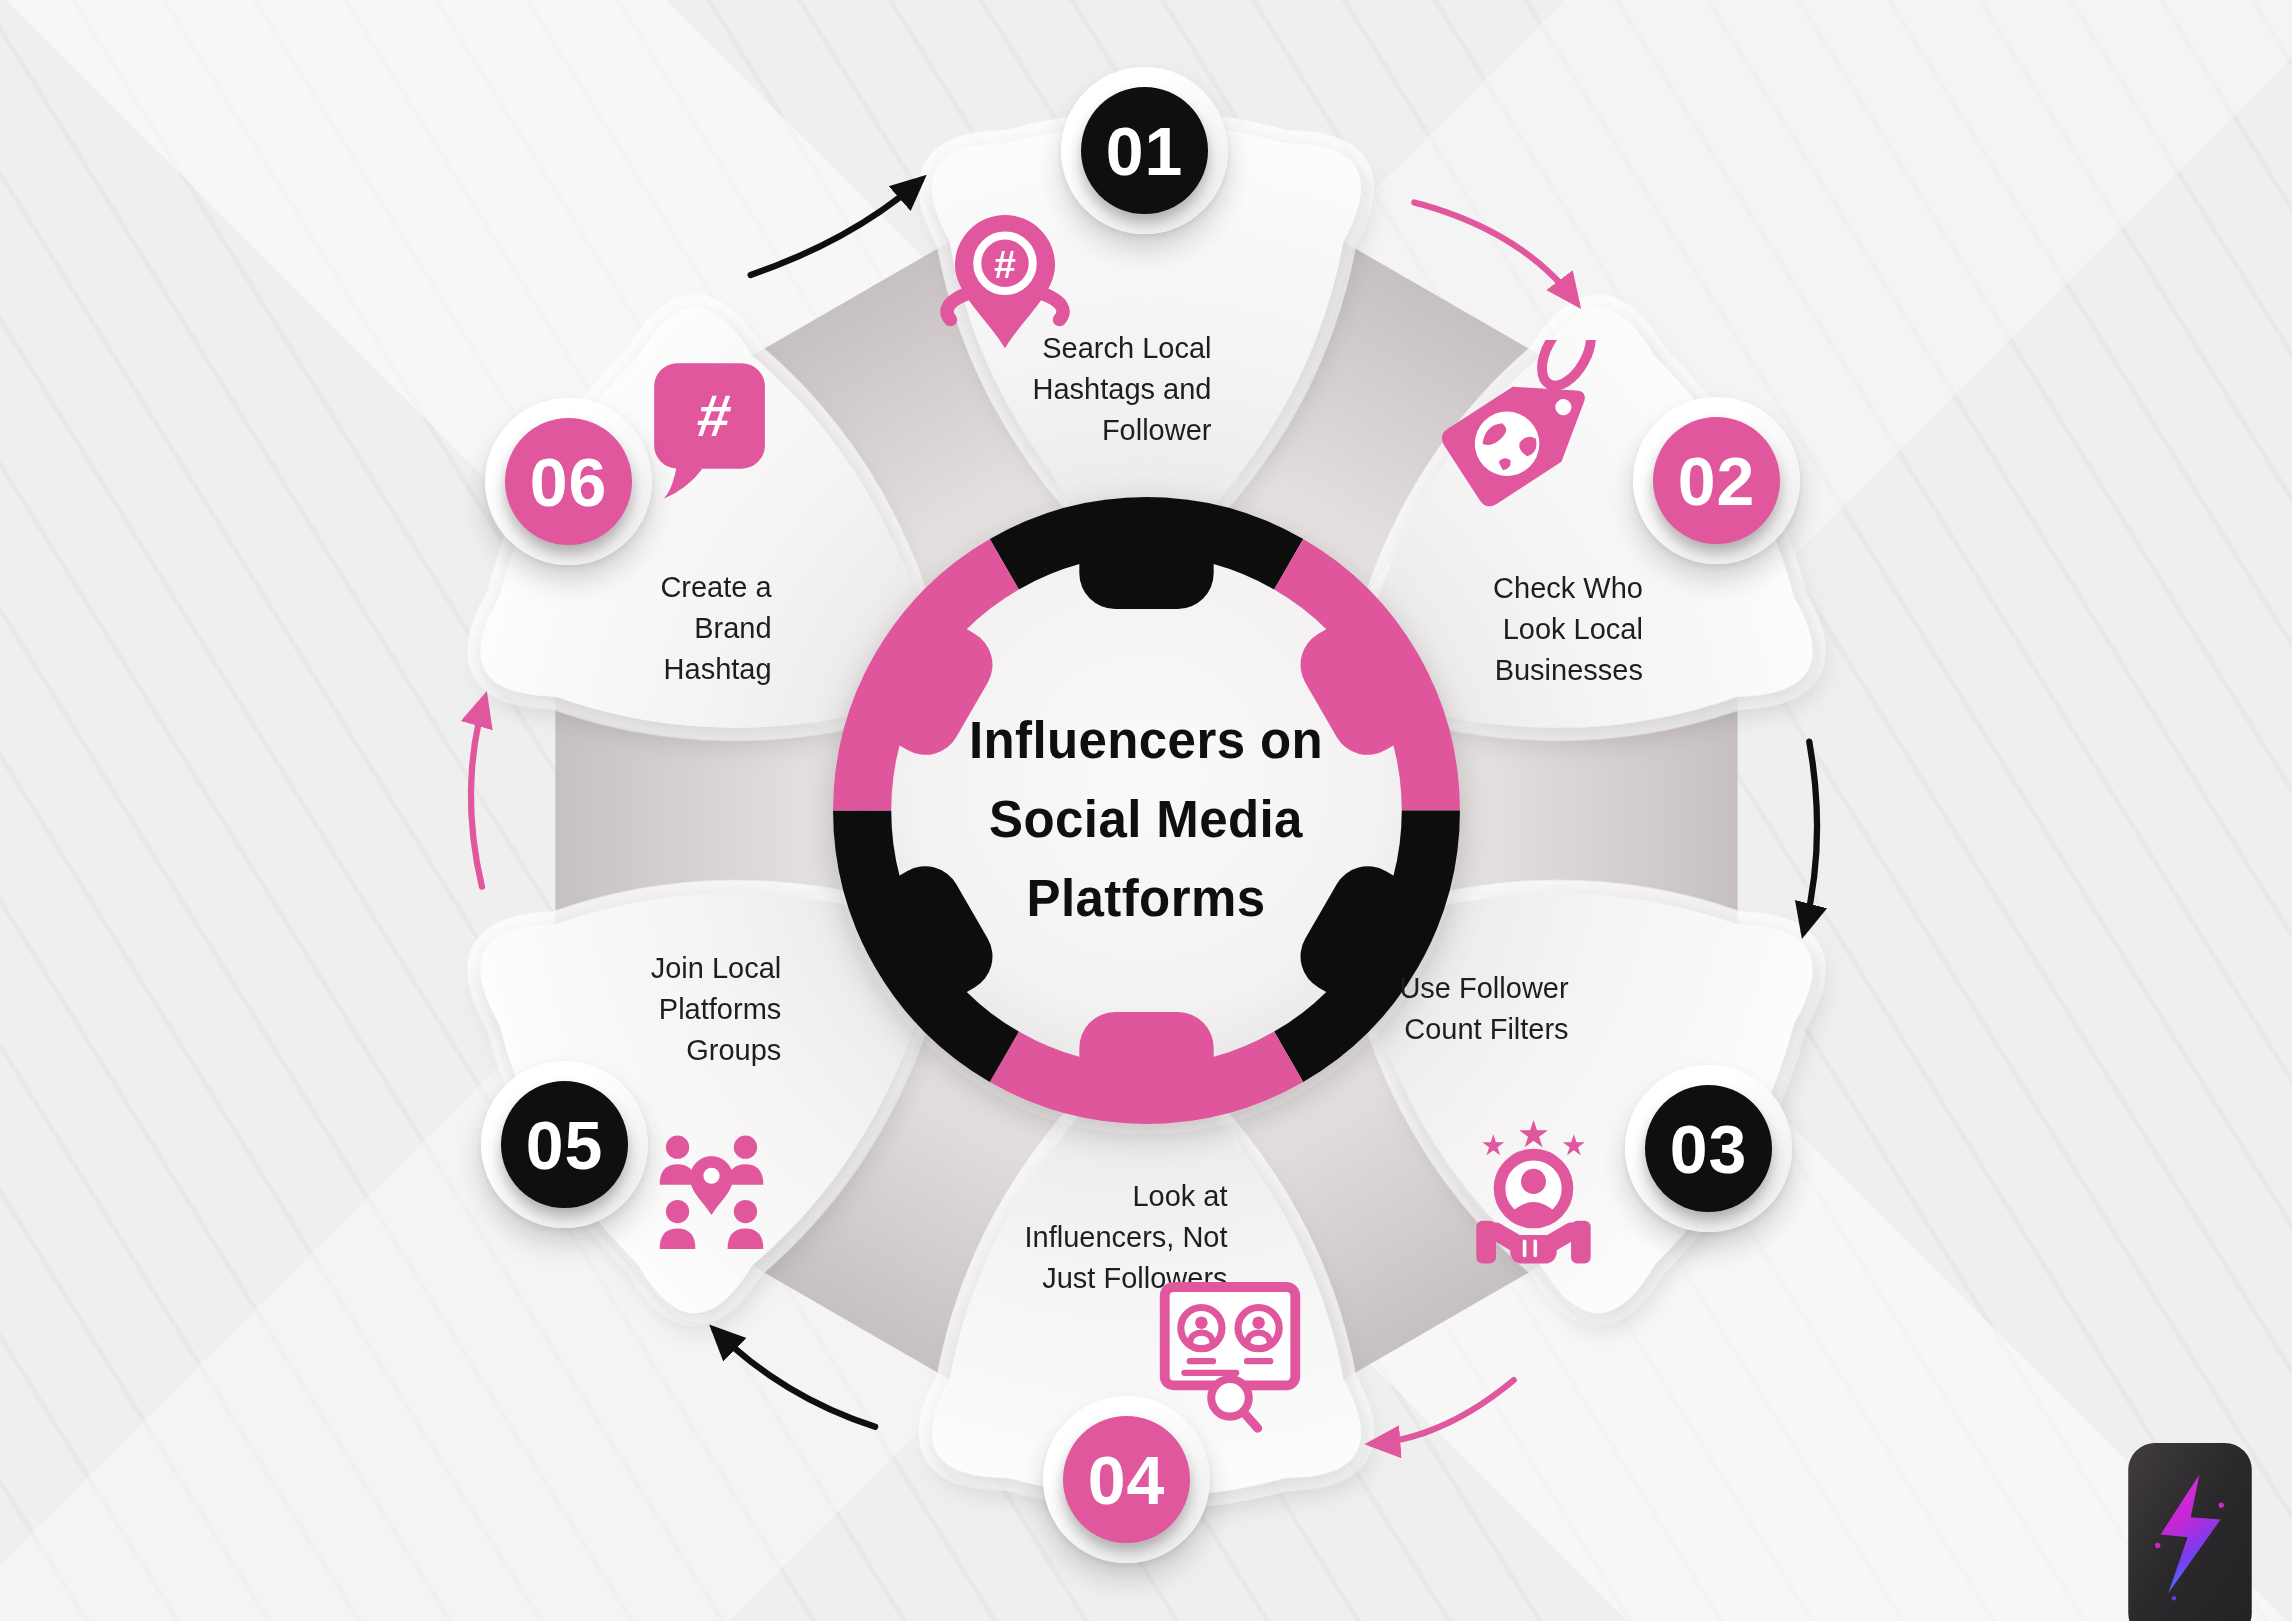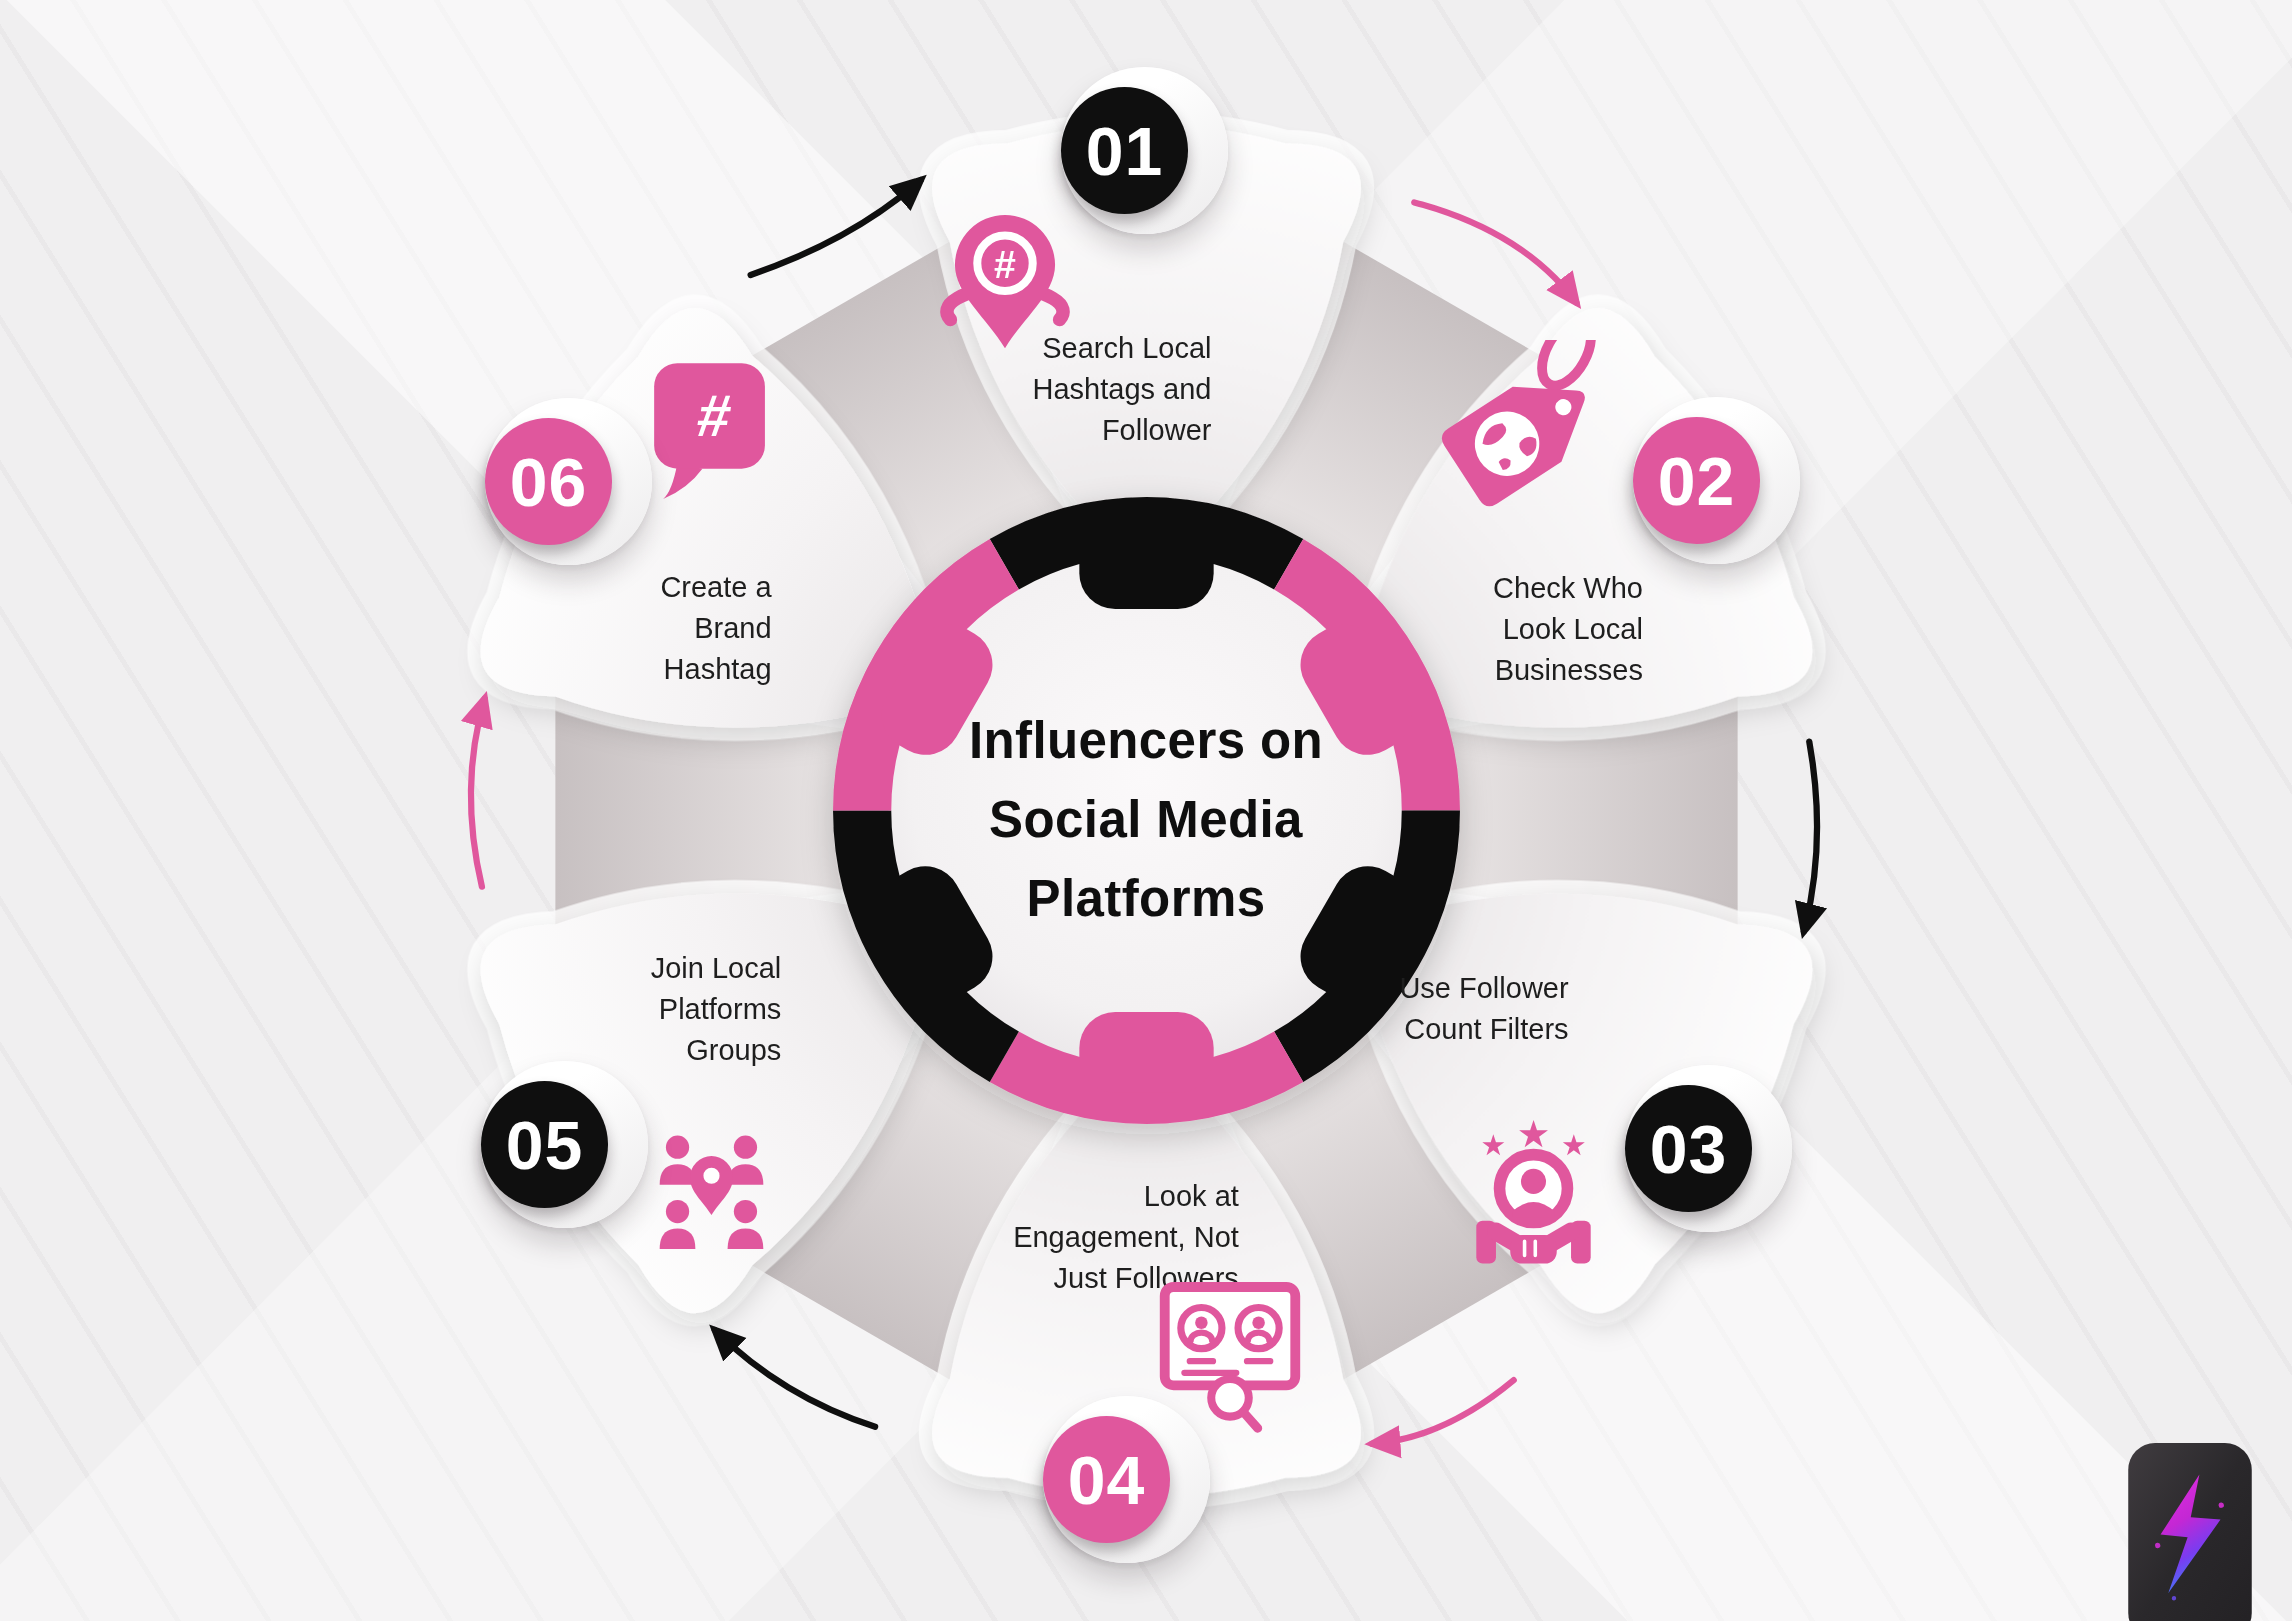--- a/index.html
+++ b/index.html
@@ -29,21 +29,21 @@
   }
   .step-text{
     position:absolute;z-index:2;transform:translate(-50%,-50%);
     text-align:right;color:var(--text);
     font-size:29px;line-height:41px;font-weight:500;white-space:nowrap;
   }
   .badge{
     position:absolute;z-index:3;width:167px;height:167px;border-radius:50%;
     background:linear-gradient(145deg,#ffffff 30%,#ecebec 100%);
     box-shadow:0 16px 27px rgba(40,30,36,0.18), 0 3.6px 7.2px rgba(40,30,36,0.08);
-    display:flex;align-items:center;
+    display:flex;align-items:center;justify-content:center;
   }
   .badge-inner{
     width:127px;height:127px;border-radius:50%;
     display:flex;align-items:center;justify-content:center;
     color:#fff;font-size:68px;font-weight:700;letter-spacing:0.9px;
     box-shadow:0 9px 14.3px rgba(30,20,26,0.30);
   }
   .badge--black .badge-inner{background:var(--ink);}
   .badge--pink  .badge-inner{background:var(--pink);}
   .icon{position:absolute;z-index:2;}
@@ -207,21 +207,21 @@
     <div>Check Who</div>
     <div>Look Local</div>
     <div>Businesses</div>
   </div>
   <div class="step-text" style="left:1484px;top:1009px">
     <div>Use Follower</div>
     <div>Count Filters</div>
   </div>
   <div class="step-text" style="left:1126px;top:1237px">
     <div>Look at</div>
-    <div>Engagement, Not</div>
+    <div>Influencers, Not</div>
     <div>Just Followers</div>
   </div>
   <div class="step-text" style="left:716px;top:1009px">
     <div>Join Local</div>
     <div>Platforms</div>
     <div>Groups</div>
   </div>
   <div class="step-text" style="left:716px;top:628px">
     <div>Create a</div>
     <div>Brand</div>

